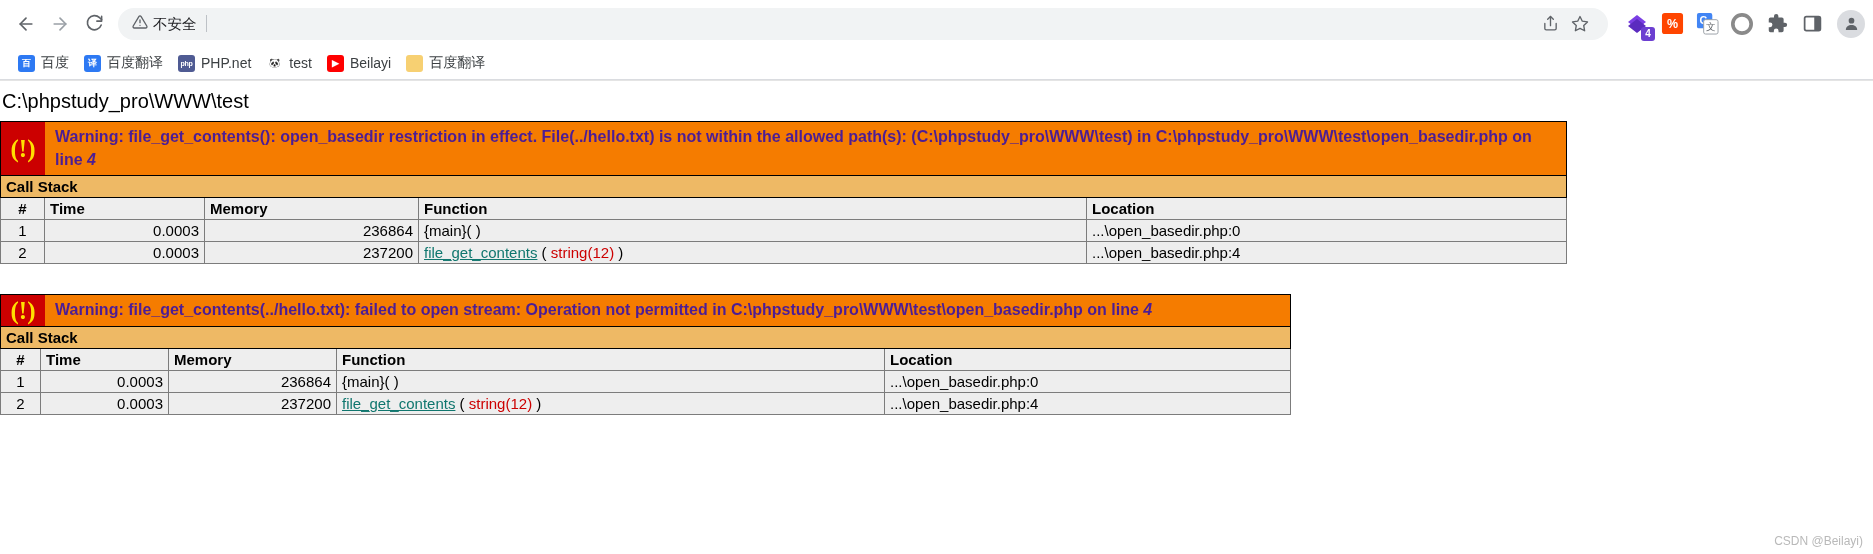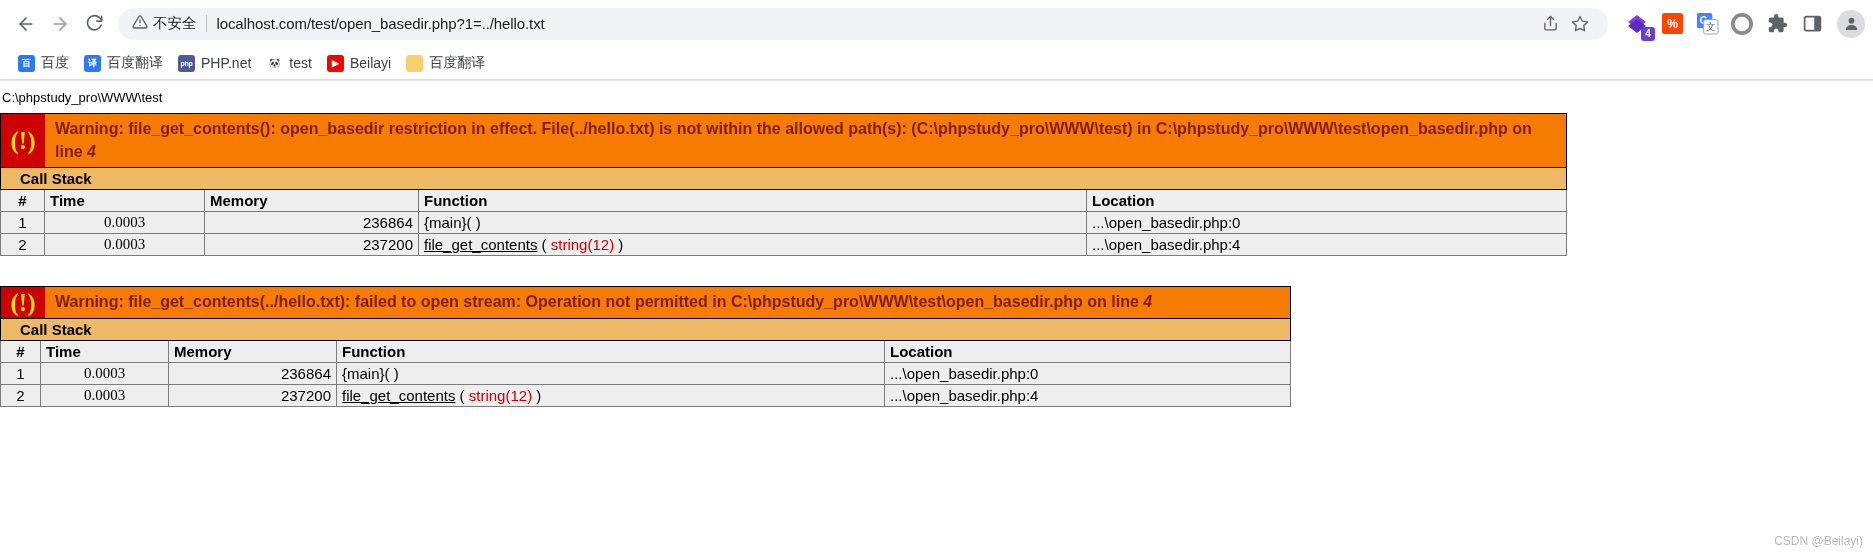--- a/index.html
+++ b/index.html
@@ -37,21 +37,21 @@
     background: #f1f3f4;
     border-radius: 16px;
     display: flex;
     align-items: center;
     padding: 0 14px 0 14px;
     margin-left: 6px;
     margin-right: 6px;
     min-width: 0;
   }
   #omnibox-security {
-    display: flex; align-items: center; gap: 5px;
+    display: flex; align-items: flex-end; gap: 5px;
     flex: 0 0 auto;
     color: #5f6368;
   }
   #security-label {
     font-size: 14.5px;
     color: #202124;
     white-space: nowrap;
   }
   #omnibox-divider {
     width: 1px; height: 17px;
@@ -144,21 +144,21 @@
   .fav-youtube { background: #ff0000; border-radius: 3px; }
   .fav-folder { background: #f7d072; }
 
   
   #page {
     padding: 0;
     background: #ffffff;
     font-family: "Liberation Sans", sans-serif;
   }
   #basedir-path {
-    font-size: 13px;
+    font-size: 20px;
     color: #000;
     padding: 9px 0 8px 2px;
     font-family: "Liberation Sans", sans-serif;
   }
 
   .xdebug-block {
     margin: 0 0 0 0;
   }
   .xdebug-table {
     border-collapse: collapse;
@@ -190,53 +190,53 @@
     line-height: 1;
     display: flex;
     align-items: center;
     justify-content: center;
     font-family: "Liberation Serif", serif;
   }
   .msg-text {
     flex: 1 1 auto;
     font-weight: bold;
     font-size: 16px;
-    color: #7f1d1d;
+    color: #4c1d95;
     padding: 3px 4px 4px 10px;
     line-height: 1.45;
   }
   .msg-text .lineno { font-style: italic; font-weight: bold; }
 
   tr.callstack-row > td {
     background: #eeb965;
     font-weight: bold;
     font-size: 15px;
     color: #000;
-    padding: 2px 19px;
+    padding: 2px 5px;
     border: 1px solid #000;
   }
   tr.header-row > th {
     background: #eeeeee;
     font-weight: bold;
     text-align: left;
     font-size: 15px;
     padding: 2px 5px;
   }
   tr.header-row > th.col-num { text-align: center; width: 42px; }
   tr.data-row > td {
     background: #eeeeee;
     font-size: 15px;
     color: #000;
     padding: 2px 5px;
   }
   td.col-num { text-align: center; }
-  td.col-time { text-align: center; padding-right: 24px; font-family: Liberation Serif, serif; }
+  td.col-time { text-align: right; padding-right: 24px; }
   td.col-mem { text-align: right; padding-right: 0px; }
   .fn-link {
-    color: #000000;
+    color: #0f766e;
   }
   .fn-arg { color: #cc0000; }
   .spacer-gap { height: 30px; background: #ffffff; }
 
   #watermark {
     position: absolute;
     right: 10px;
     bottom: 6px;
     font-size: 12px;
     color: #b9b9b9;
@@ -284,21 +284,20 @@
           <span>
             <svg width="16" height="16" viewBox="0 0 24 24" fill="none" stroke="currentColor" stroke-width="2" stroke-linecap="round" stroke-linejoin="round">
                 <path d="M10.29 3.86L1.82 18a2 2 0 0 0 1.71 3h16.94a2 2 0 0 0 1.71-3L13.71 3.86a2 2 0 0 0-3.42 0z"></path>
                 <line x1="12" y1="9" x2="12" y2="13"></line>
                 <line x1="12" y1="17" x2="12.01" y2="17"></line>
               </svg>
           </span>
           <span id="security-label">不安全</span>
         </div>
         <div id="omnibox-divider"></div>
-        <div id="omnibox-url">localhost.com/test/open_basedir.php?1=../hello.txt</div>
         <div id="omnibox-actions">
           <div class="omni-icon">
             <svg width="17" height="17" viewBox="0 0 24 24" fill="none" stroke="currentColor" stroke-width="1.9" stroke-linecap="round" stroke-linejoin="round">
                 <path d="M4 12v7a2 2 0 0 0 2 2h12a2 2 0 0 0 2-2v-7"></path>
                 <polyline points="16 6 12 2 8 6"></polyline>
                 <line x1="12" y1="2" x2="12" y2="15"></line>
               </svg>
           </div>
           <div class="omni-icon">
             <svg width="18" height="18" viewBox="0 0 24 24" fill="none" stroke="currentColor" stroke-width="1.8" stroke-linecap="round" stroke-linejoin="round">

